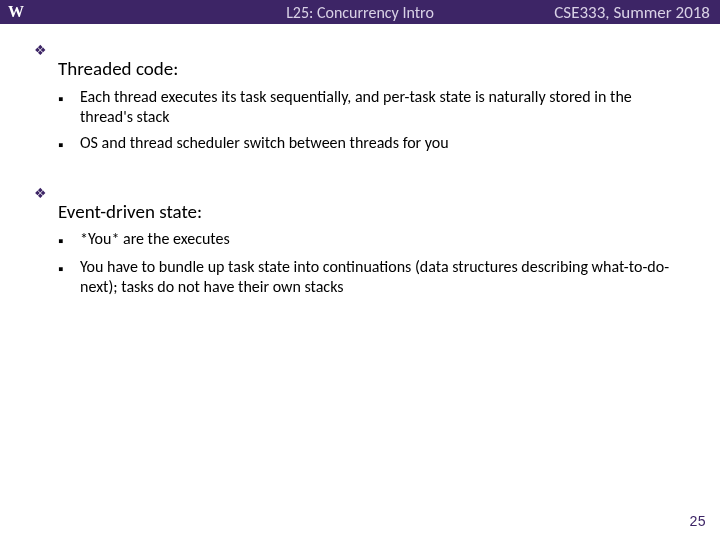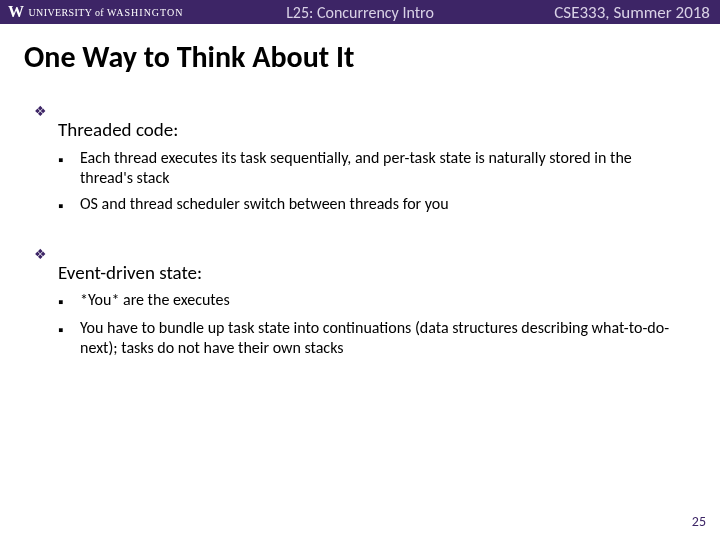--- a/index.html
+++ b/index.html
@@ -63,40 +63,36 @@
     color: #000;
     font-size: 15px;
     padding-top: 3px;
   }
   .lvl2 .text { flex: 1; font-size: 16px; }
   .page-num {
     position: absolute;
     right: 14px; bottom: 10px;
     font-size: 14px;
     color: #3d2566;
+    font-family: Liberation Mono, monospace;
   }
 </style>
 </head>
 <body>
 
 <div class="slide">
 
   <div class="header-bar">
     <div class="logo-block">
       <span class="logo-w">W</span>
-      <span class="logo-text">
-        <span>UNIVERSITY of</span>
-        <span class="uw">WASHINGTON</span>
-      </span>
     </div>
     <div class="header-center">L25:  Concurrency Intro</div>
     <div class="header-right">CSE333, Summer 2018</div>
   </div>
 
-  <div class="title">One Way to Think About It</div>
 
   <div class="content">
 
     <div class="lvl1">
       <div class="bullet">❖</div>
       <div class="text">Threaded code:</div>
     </div>
     <div class="lvl2">
       <div class="bullet">▪</div>
       <div class="text">Each thread executes its task sequentially, and per-task state is naturally stored in the thread's stack</div>

